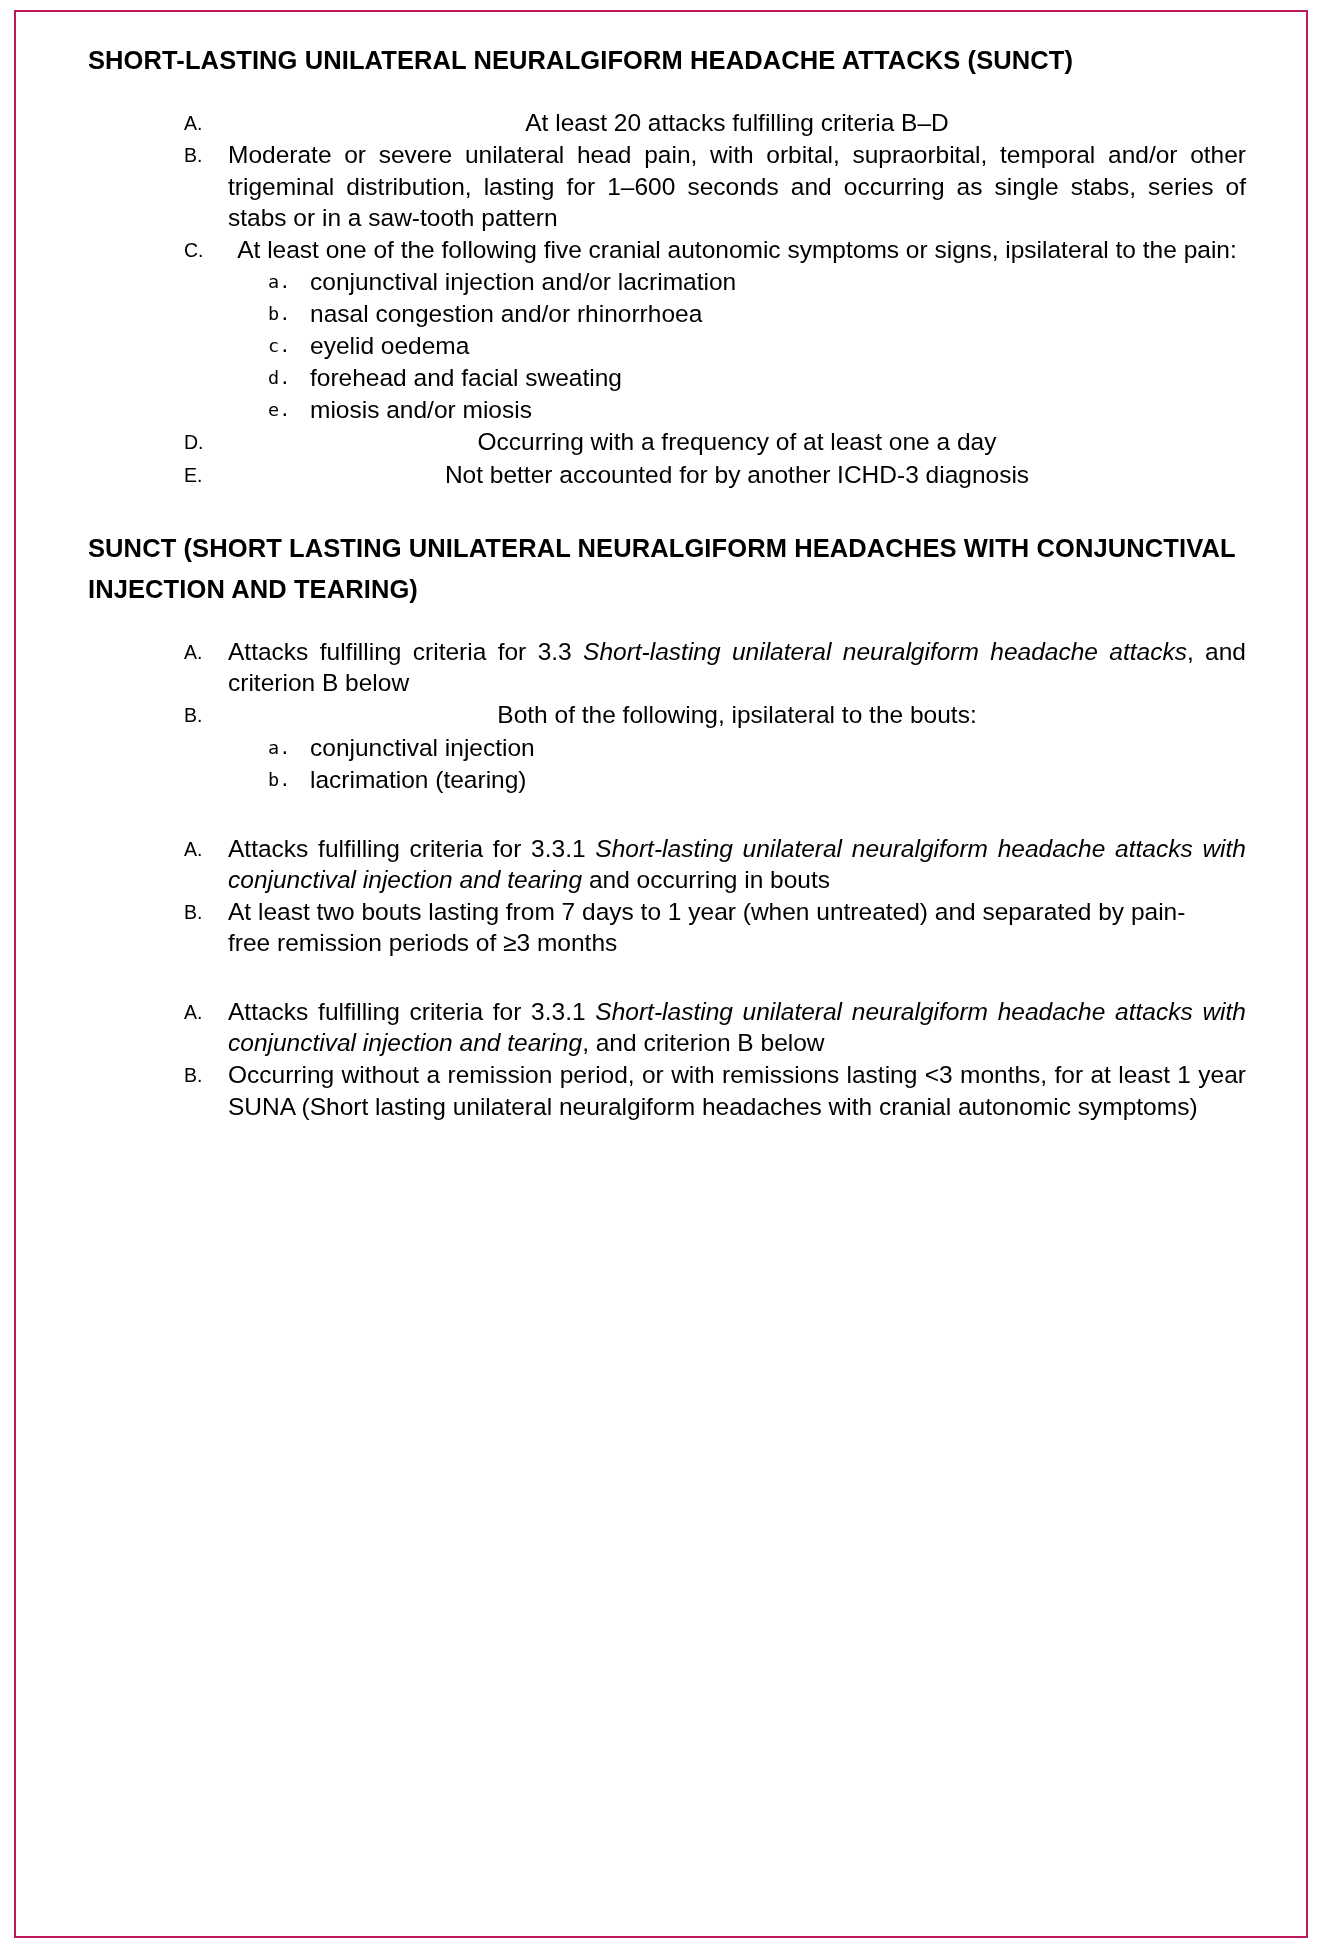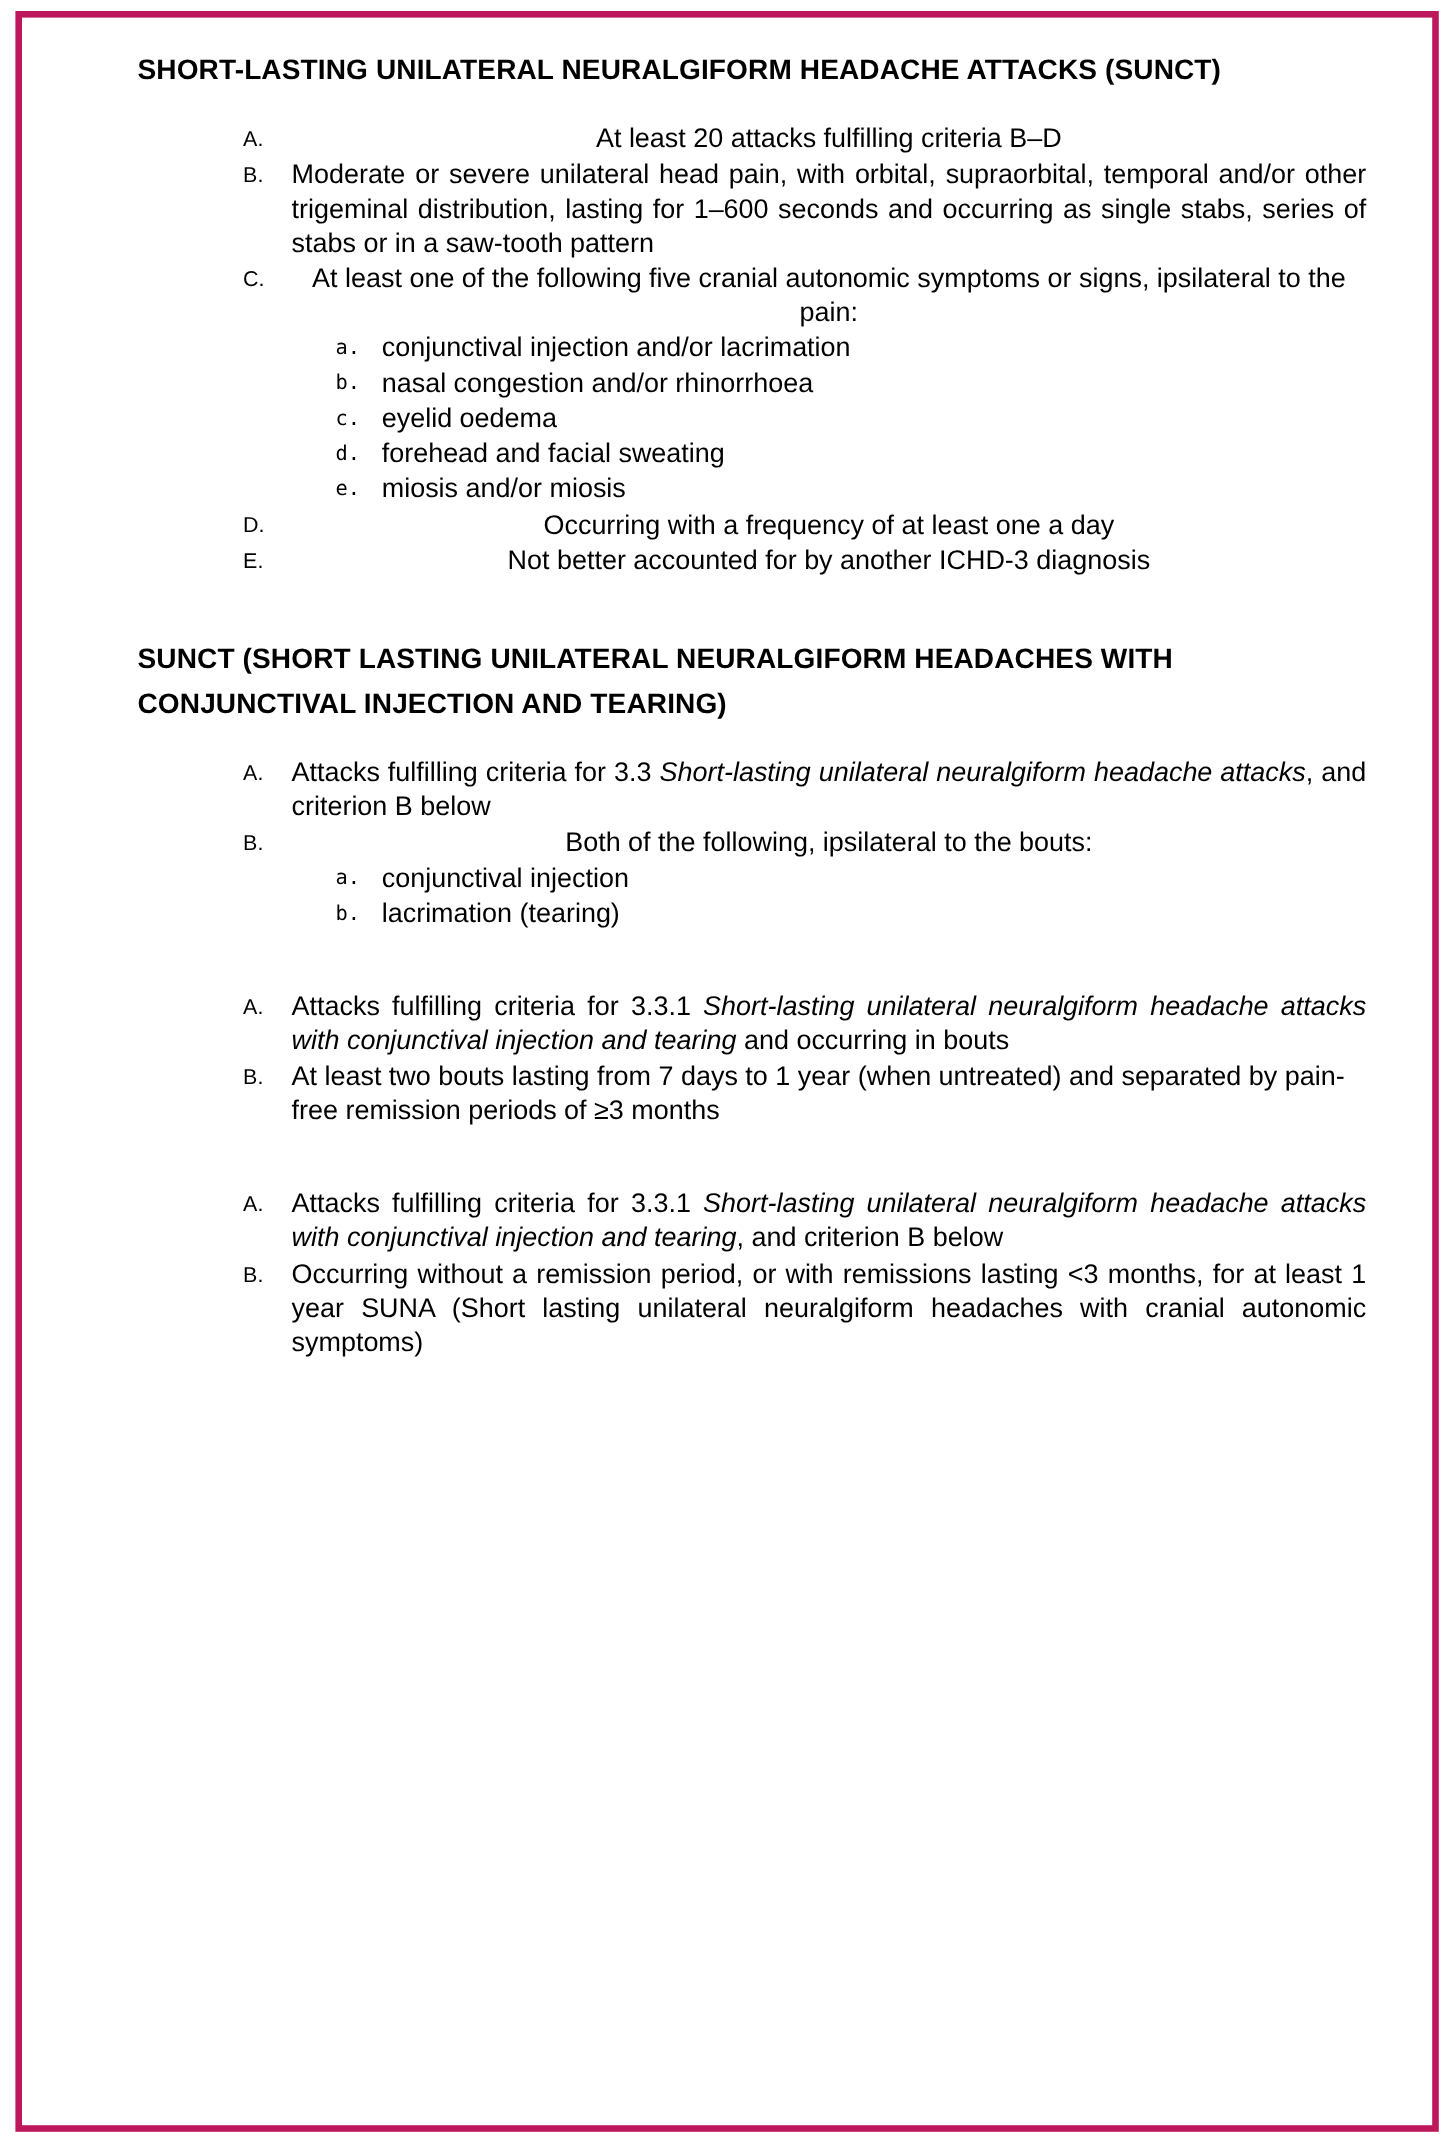--- a/index.html
+++ b/index.html
@@ -15,38 +15,38 @@
   }
   .page {
     box-sizing: border-box;
     width: 1322px;
     min-height: 1954px;
     padding: 0;
   }
   .frame {
     box-sizing: border-box;
     margin: 10px 14px 12px 14px;
-    border: 6px solid #be185d;
+    border: 2px solid #be185d;
     min-height: 1928px;
-    padding: 28px 42px 34px 105px;
+    padding: 28px 42px 34px 72px;
   }
   h2.section-title {
     font-size: 25.5px;
     font-weight: bold;
     letter-spacing: 0.1px;
     line-height: 1.62;
     margin: 0;
     padding: 0;
     text-transform: uppercase;
   }
   .block {
     margin-bottom: 0;
   }
   .block + .block {
-    margin-top: 54px;
+    margin-top: 38px;
   }
   .criteria {
     margin: 26px 0 0 0;
     padding: 0 18px 0 96px;
   }
   .crit-item {
     display: flex;
     align-items: flex-start;
     font-size: 24.5px;
     line-height: 1.27;

